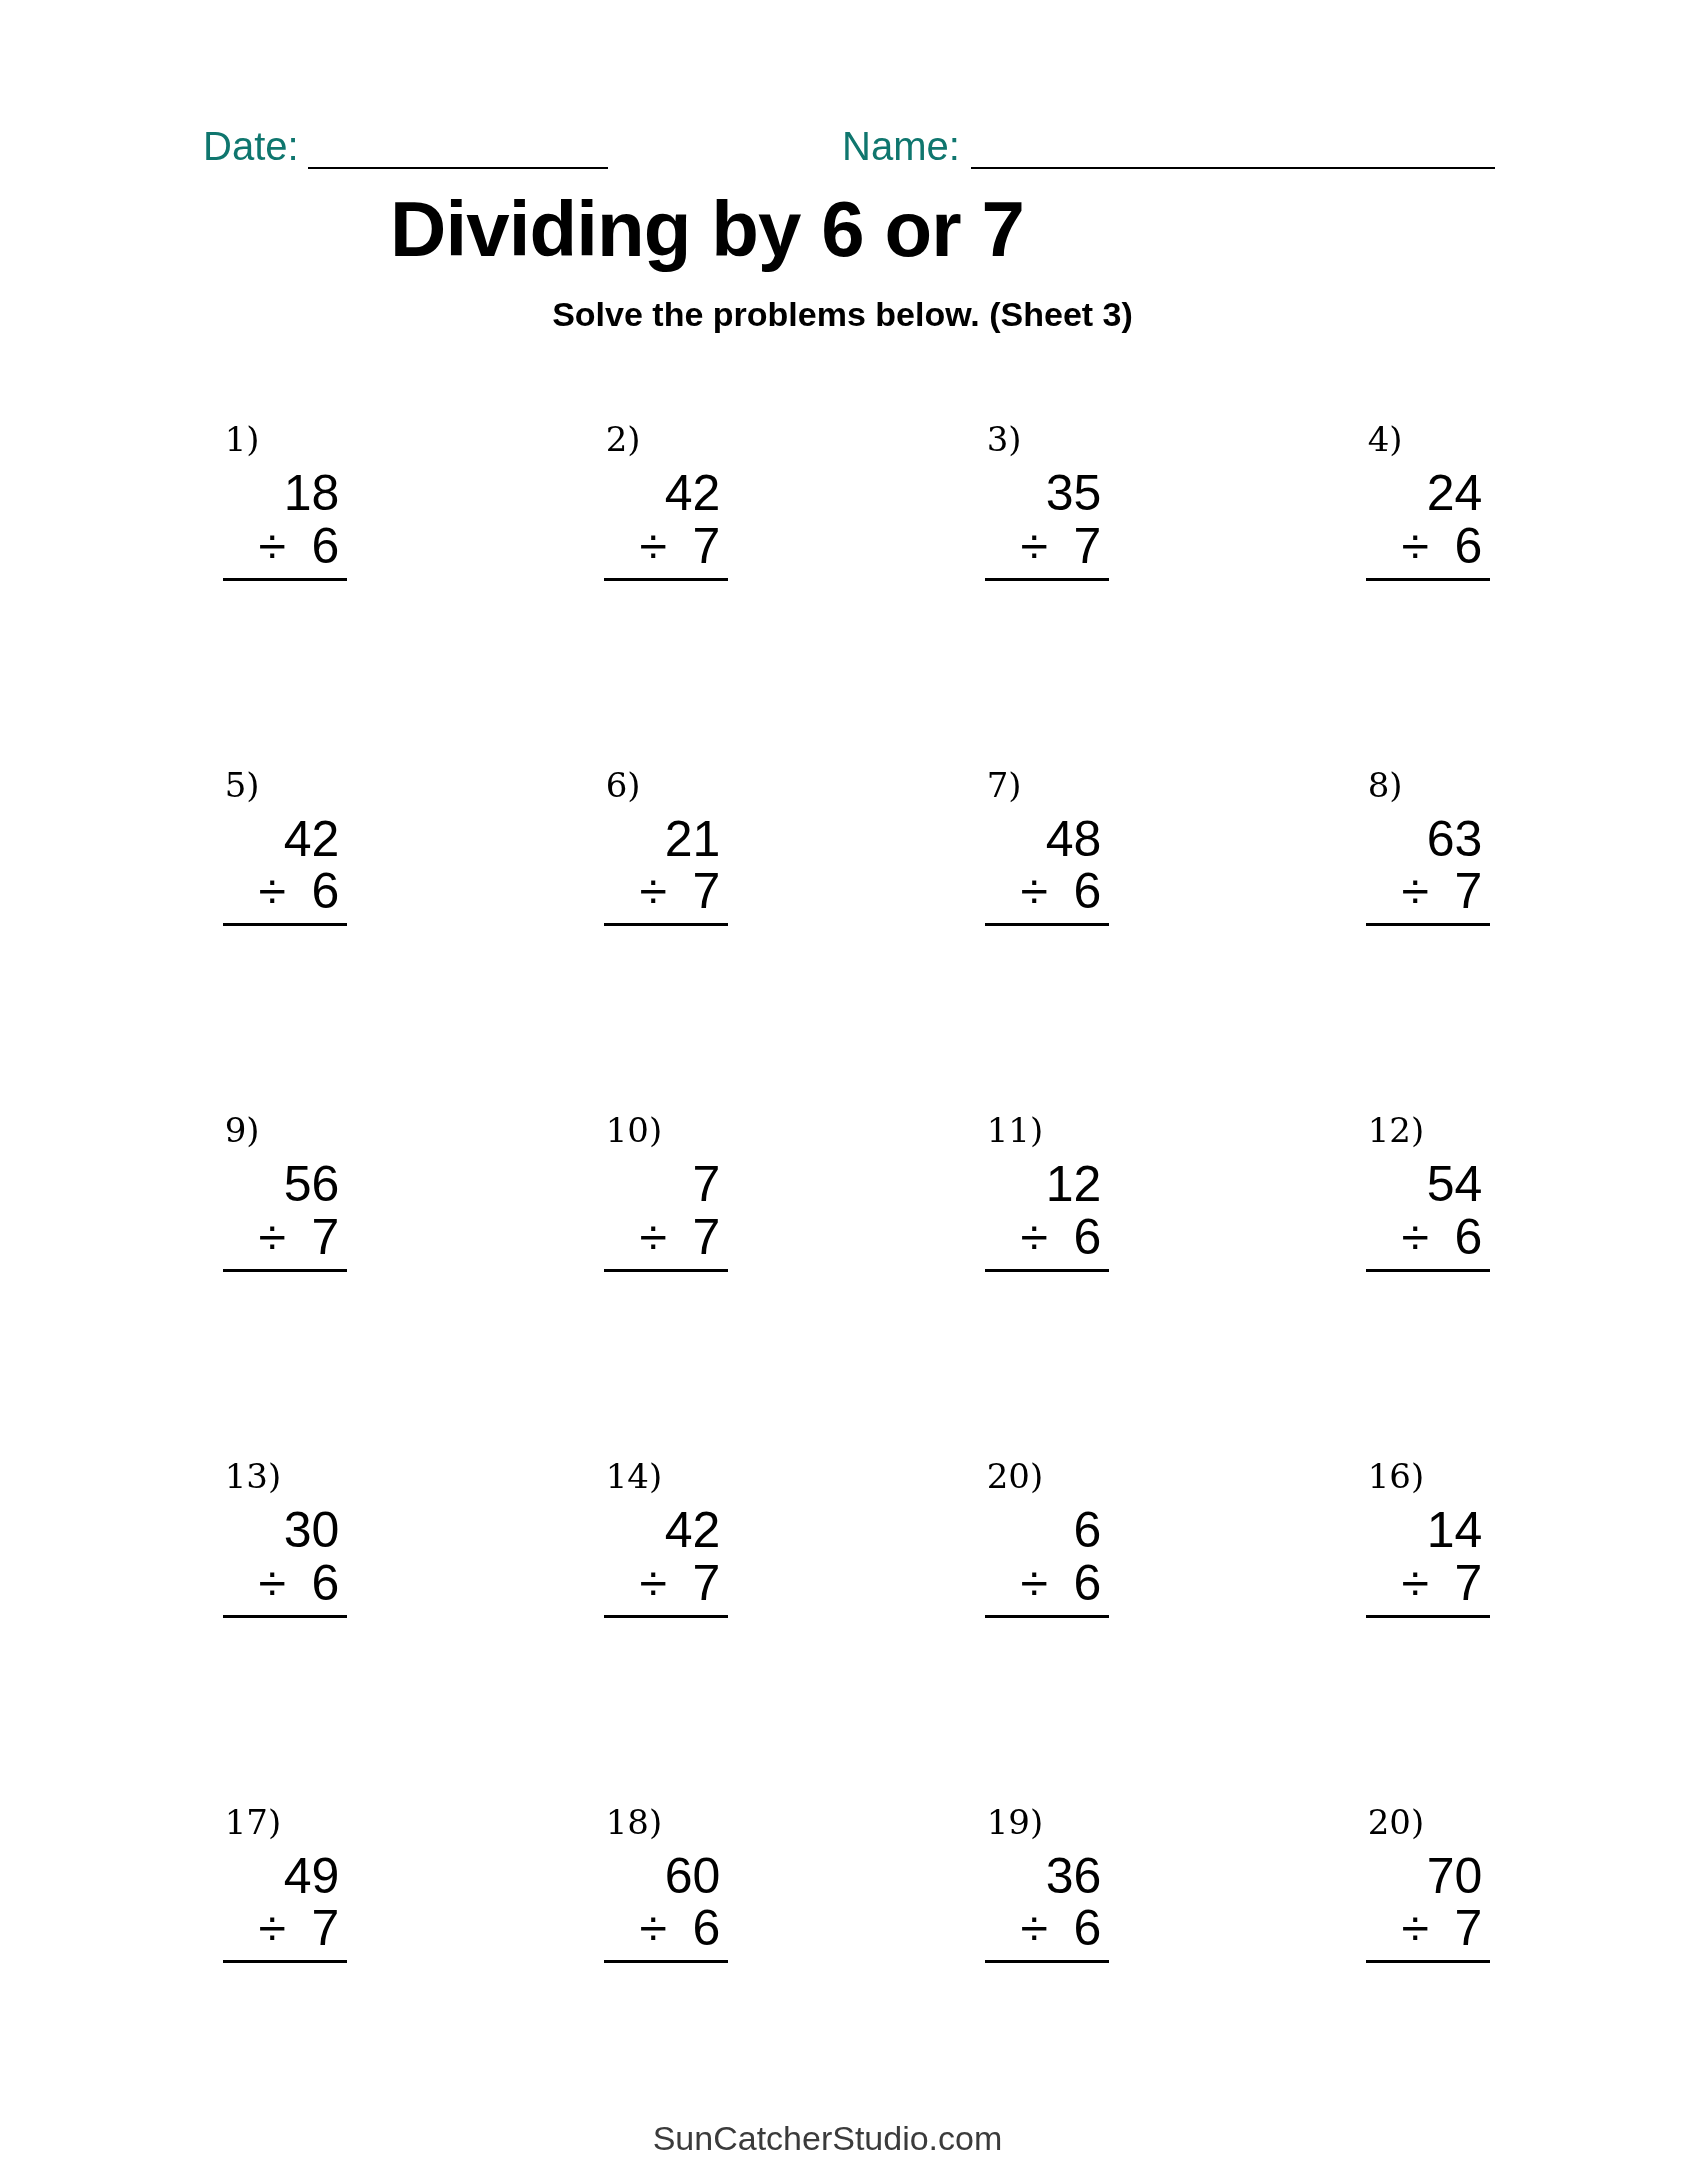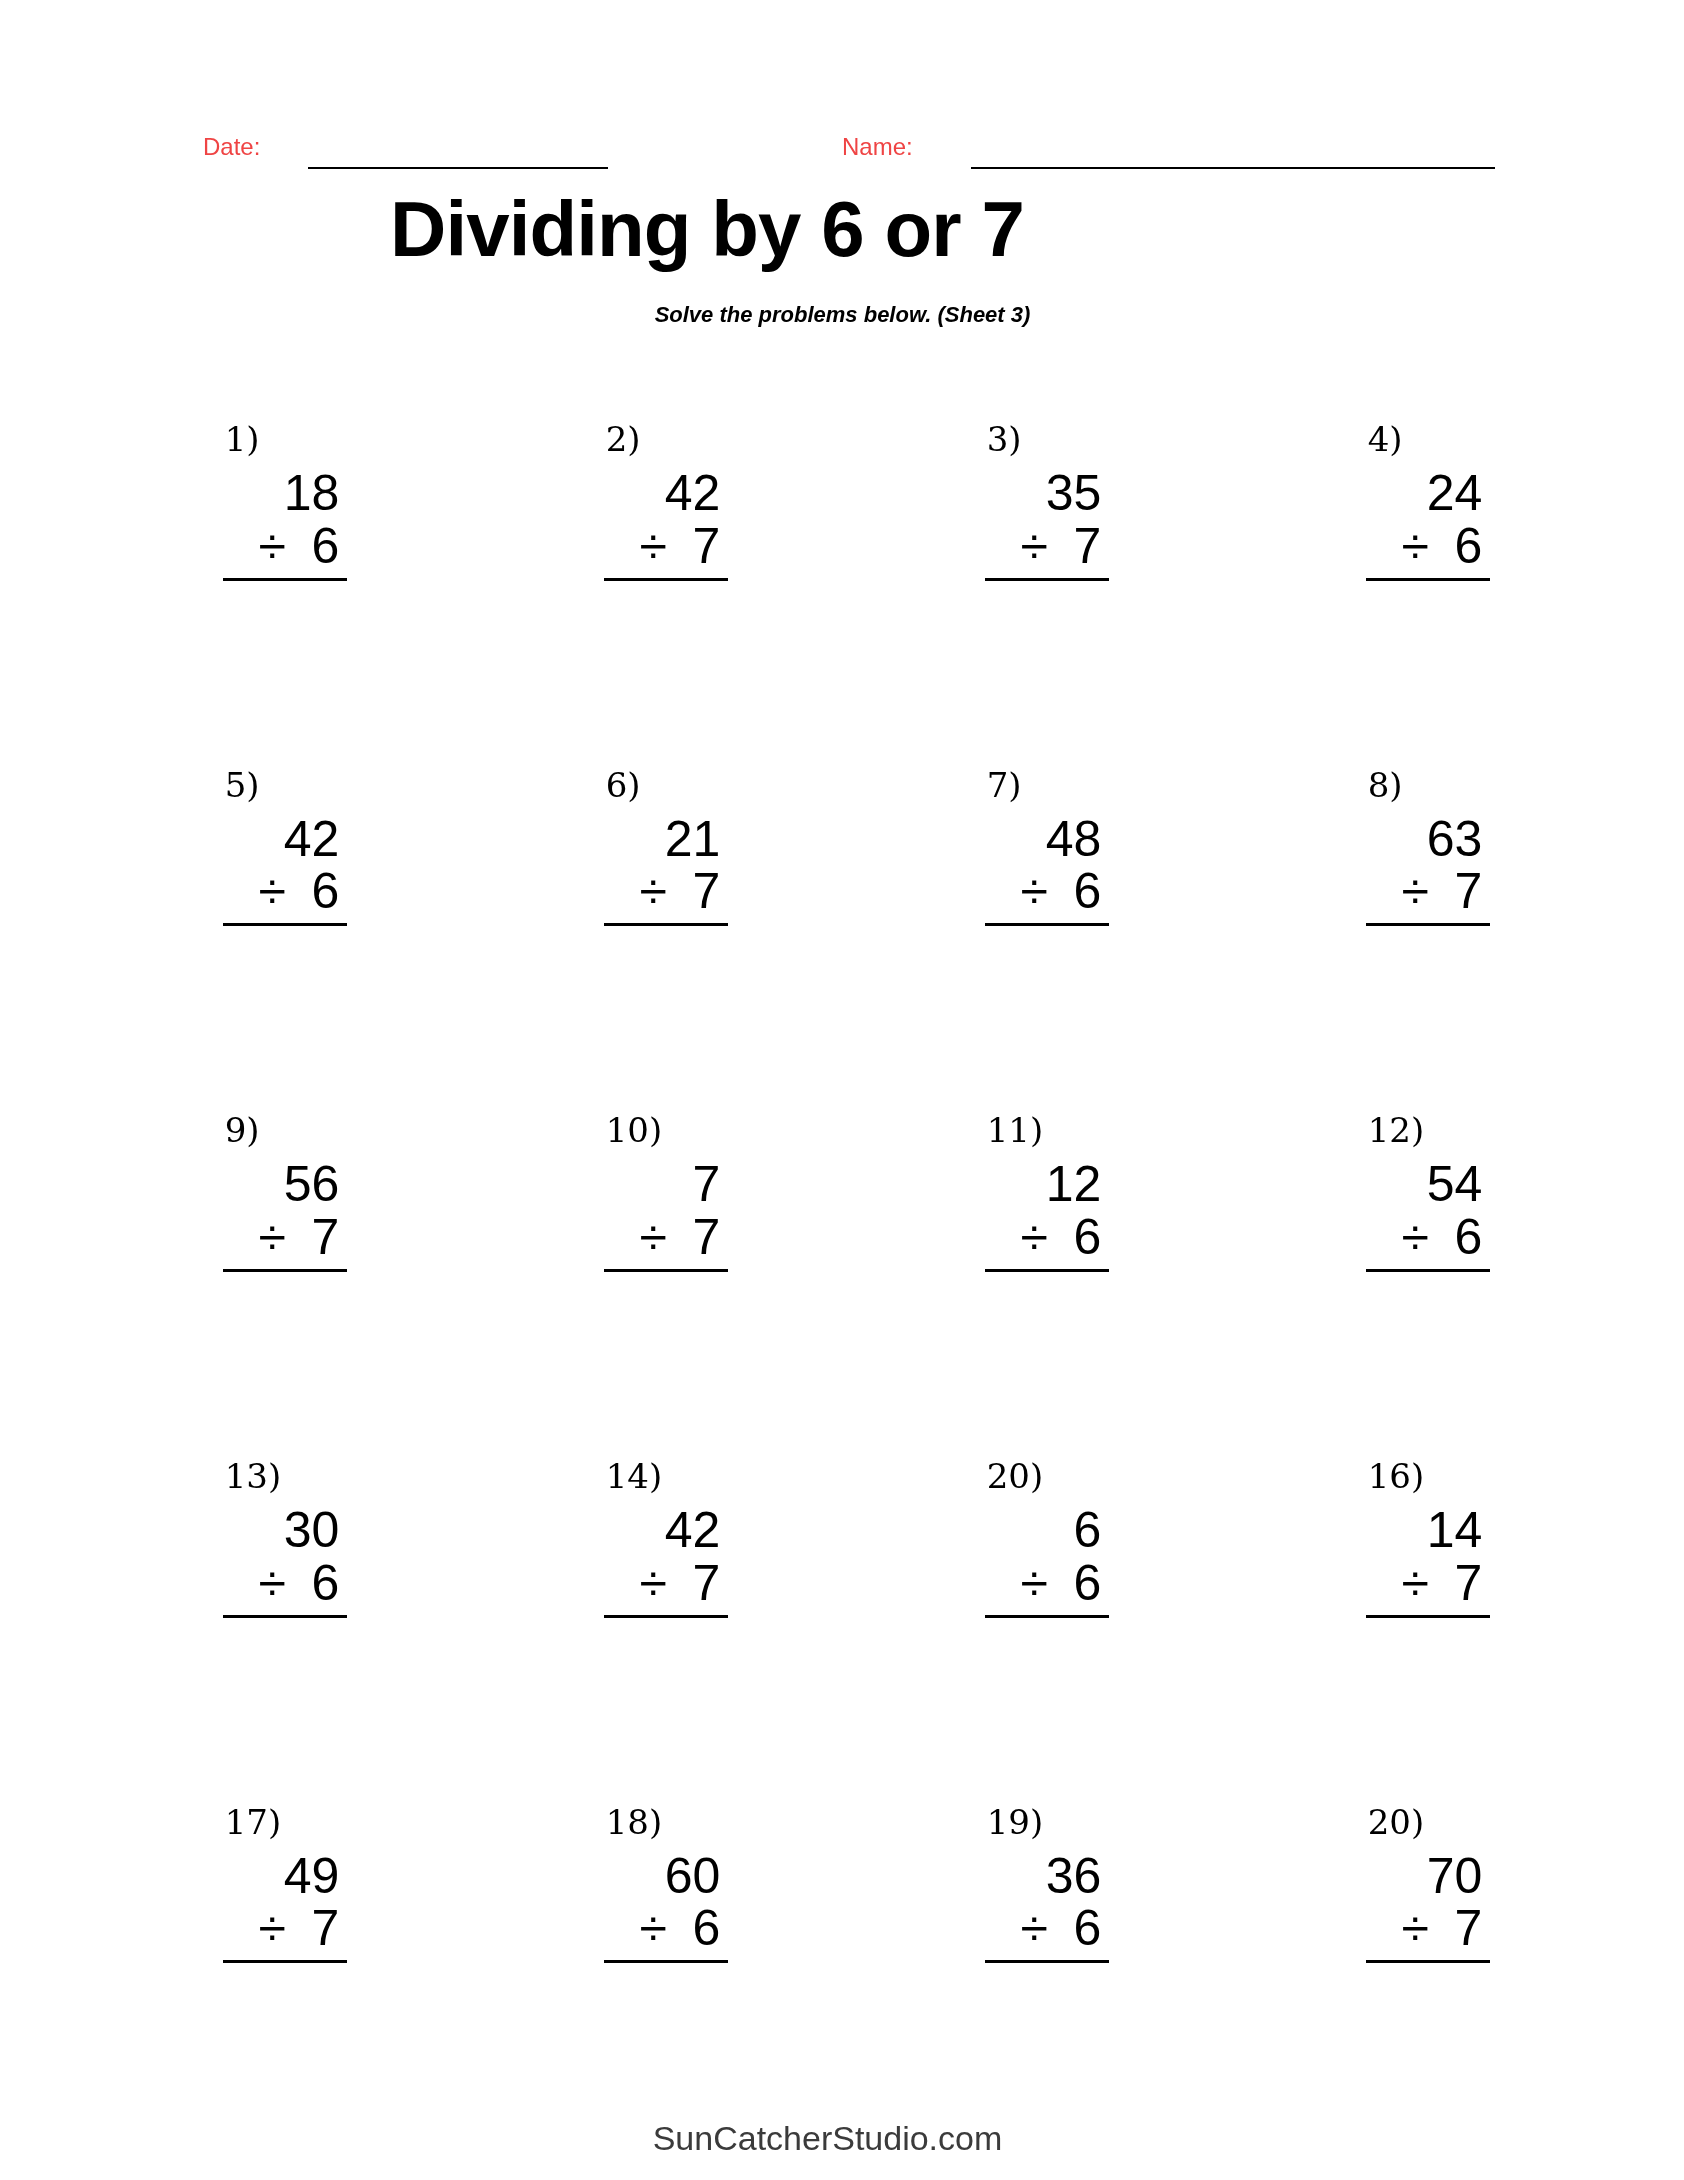--- a/index.html
+++ b/index.html
@@ -8,23 +8,23 @@
     background:#ffffff;
     font-family:"Liberation Sans", sans-serif;
     color:#000000;
     position:relative;
     overflow:hidden;
   }
 
   
   .field-label {
     position:absolute;
-    font-size:24px;
+    font-size:40px;
     line-height:41px;
-    color:#ef4444;
+    color:#0f766e;
   }
   .date-label { left:203px; top:126px; }
   .name-label { left:842px; top:126px; }
   .write-line {
     position:absolute;
     border-top:2.6px solid #000;
     height:0;
   }
   .date-line { left:308px; top:167px; width:300px; }
   .name-line { left:971px; top:167px; width:524px; }
@@ -35,24 +35,23 @@
     text-align:center;
     font-size:78px;
     font-weight:bold;
     letter-spacing:-0.9px;
     line-height:85px;
   }
   .subtitle {
     position:absolute;
     left:0; width:1685px; top:295px;
     text-align:center;
-    font-size:22px;
+    font-size:34px;
     font-weight:bold;
     line-height:39px;
-    font-style:italic;
   }
 
   
   .problems {
     position:absolute;
     left:223px; top:419px;
     width:1267px;
     display:grid;
     grid-template-columns:repeat(4, 124px);
     justify-content:space-between;

